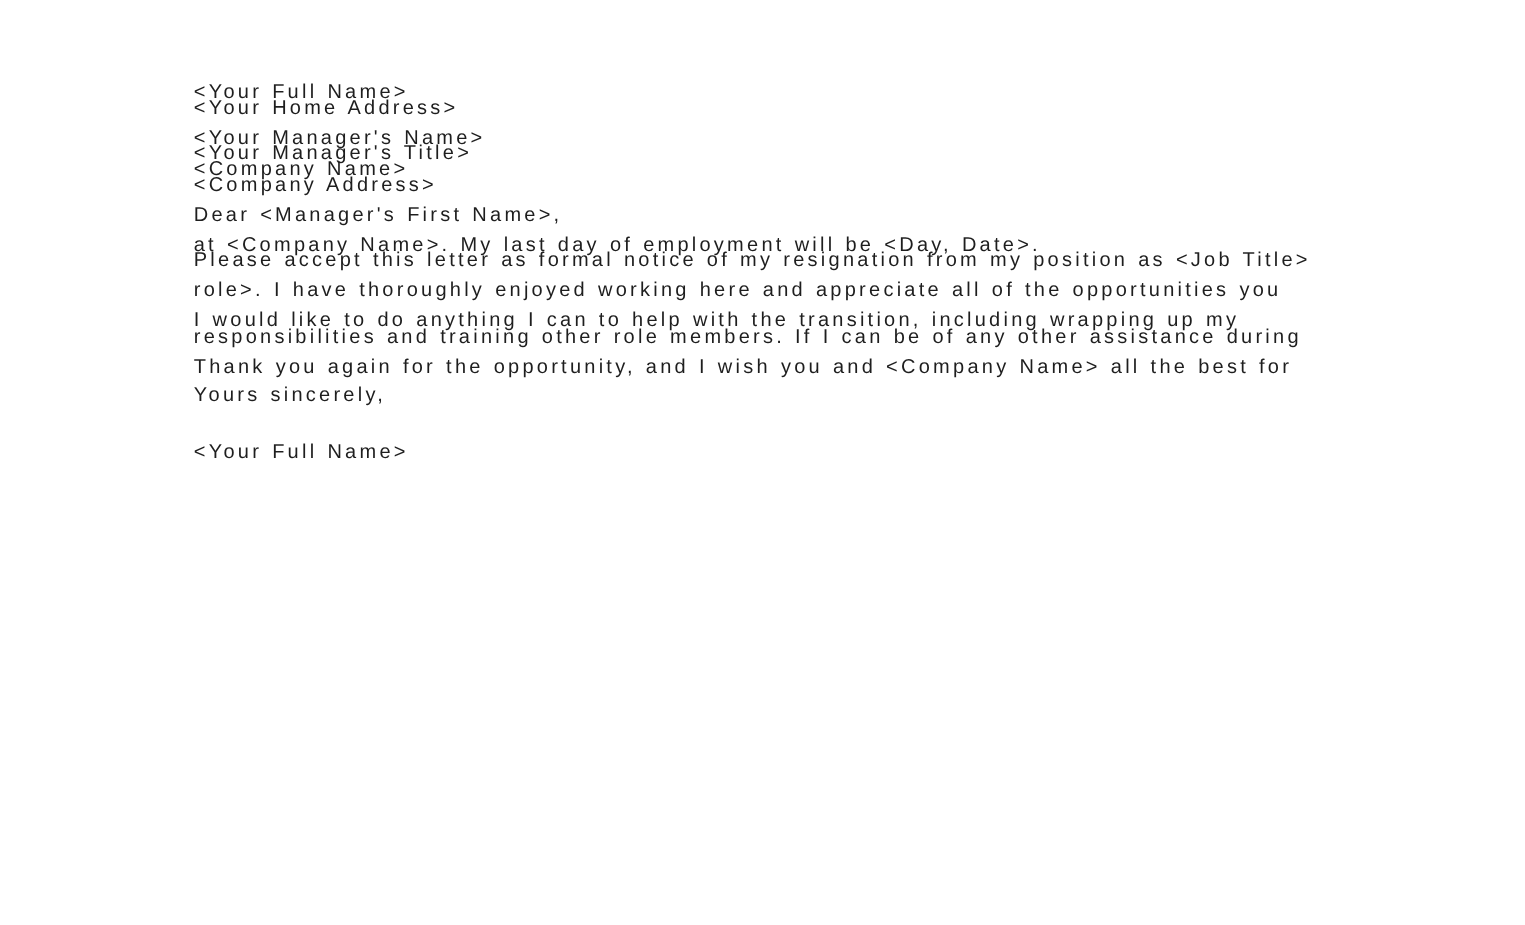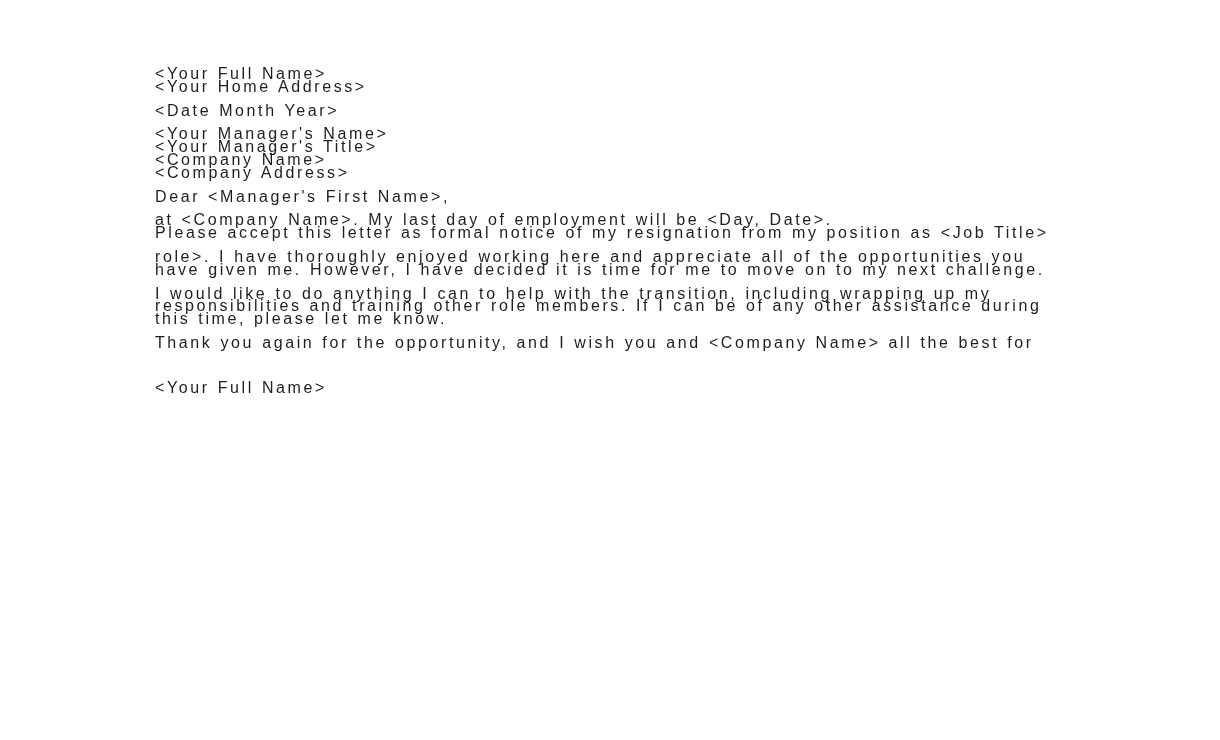--- a/index.html
+++ b/index.html
@@ -39,53 +39,51 @@
 </head>
 <body>
 
 <div class="letter">
 
   <div class="block">
     <div class="line">&lt;Your Full Name&gt;</div>
     <div class="line">&lt;Your Home Address&gt;</div>
   </div>
 
-  <div class="block">
-    <div class="line">&lt;Date Month Year&gt;</div>
-  </div>
 
   <div class="block">
     <div class="line">&lt;Your Manager's Name&gt;</div>
     <div class="line">&lt;Your Manager's Title&gt;</div>
     <div class="line">&lt;Company Name&gt;</div>
     <div class="line">&lt;Company Address&gt;</div>
   </div>
 
   <div class="block">
     <div class="line">Dear &lt;Manager's First Name&gt;,</div>
   </div>
 
   <div class="block">
     <div class="line">at &lt;Company Name&gt;. My last day of employment will be &lt;Day, Date&gt;.</div>
     <div class="line">Please accept this letter as formal notice of my resignation from my position as &lt;Job Title&gt;</div>
   </div>
 
   <div class="block">
     <div class="line">role&gt;. I have thoroughly enjoyed working here and appreciate all of the opportunities you</div>
-    <div class="line">have given me. However, I have decided it is time for me to move on to my next challenge.</div>
   </div>
 
   <div class="block">
     <div class="line">I would like to do anything I can to help with the transition, including wrapping up my</div>
     <div class="line">responsibilities and training other role members. If I can be of any other assistance during</div>
-    <div class="line">this time, please let me know.</div>
   </div>
 
   <div class="block">
     <div class="line">Thank you again for the opportunity, and I wish you and &lt;Company Name&gt; all the best for</div>
   </div>
 
+  <div class="block">
+    <div class="line">Yours sincerely,</div>
+  </div>
 
   <div class="block signature-block">
     <div class="line">&lt;Your Full Name&gt;</div>
   </div>
 
 </div>
 
 </body></html>

